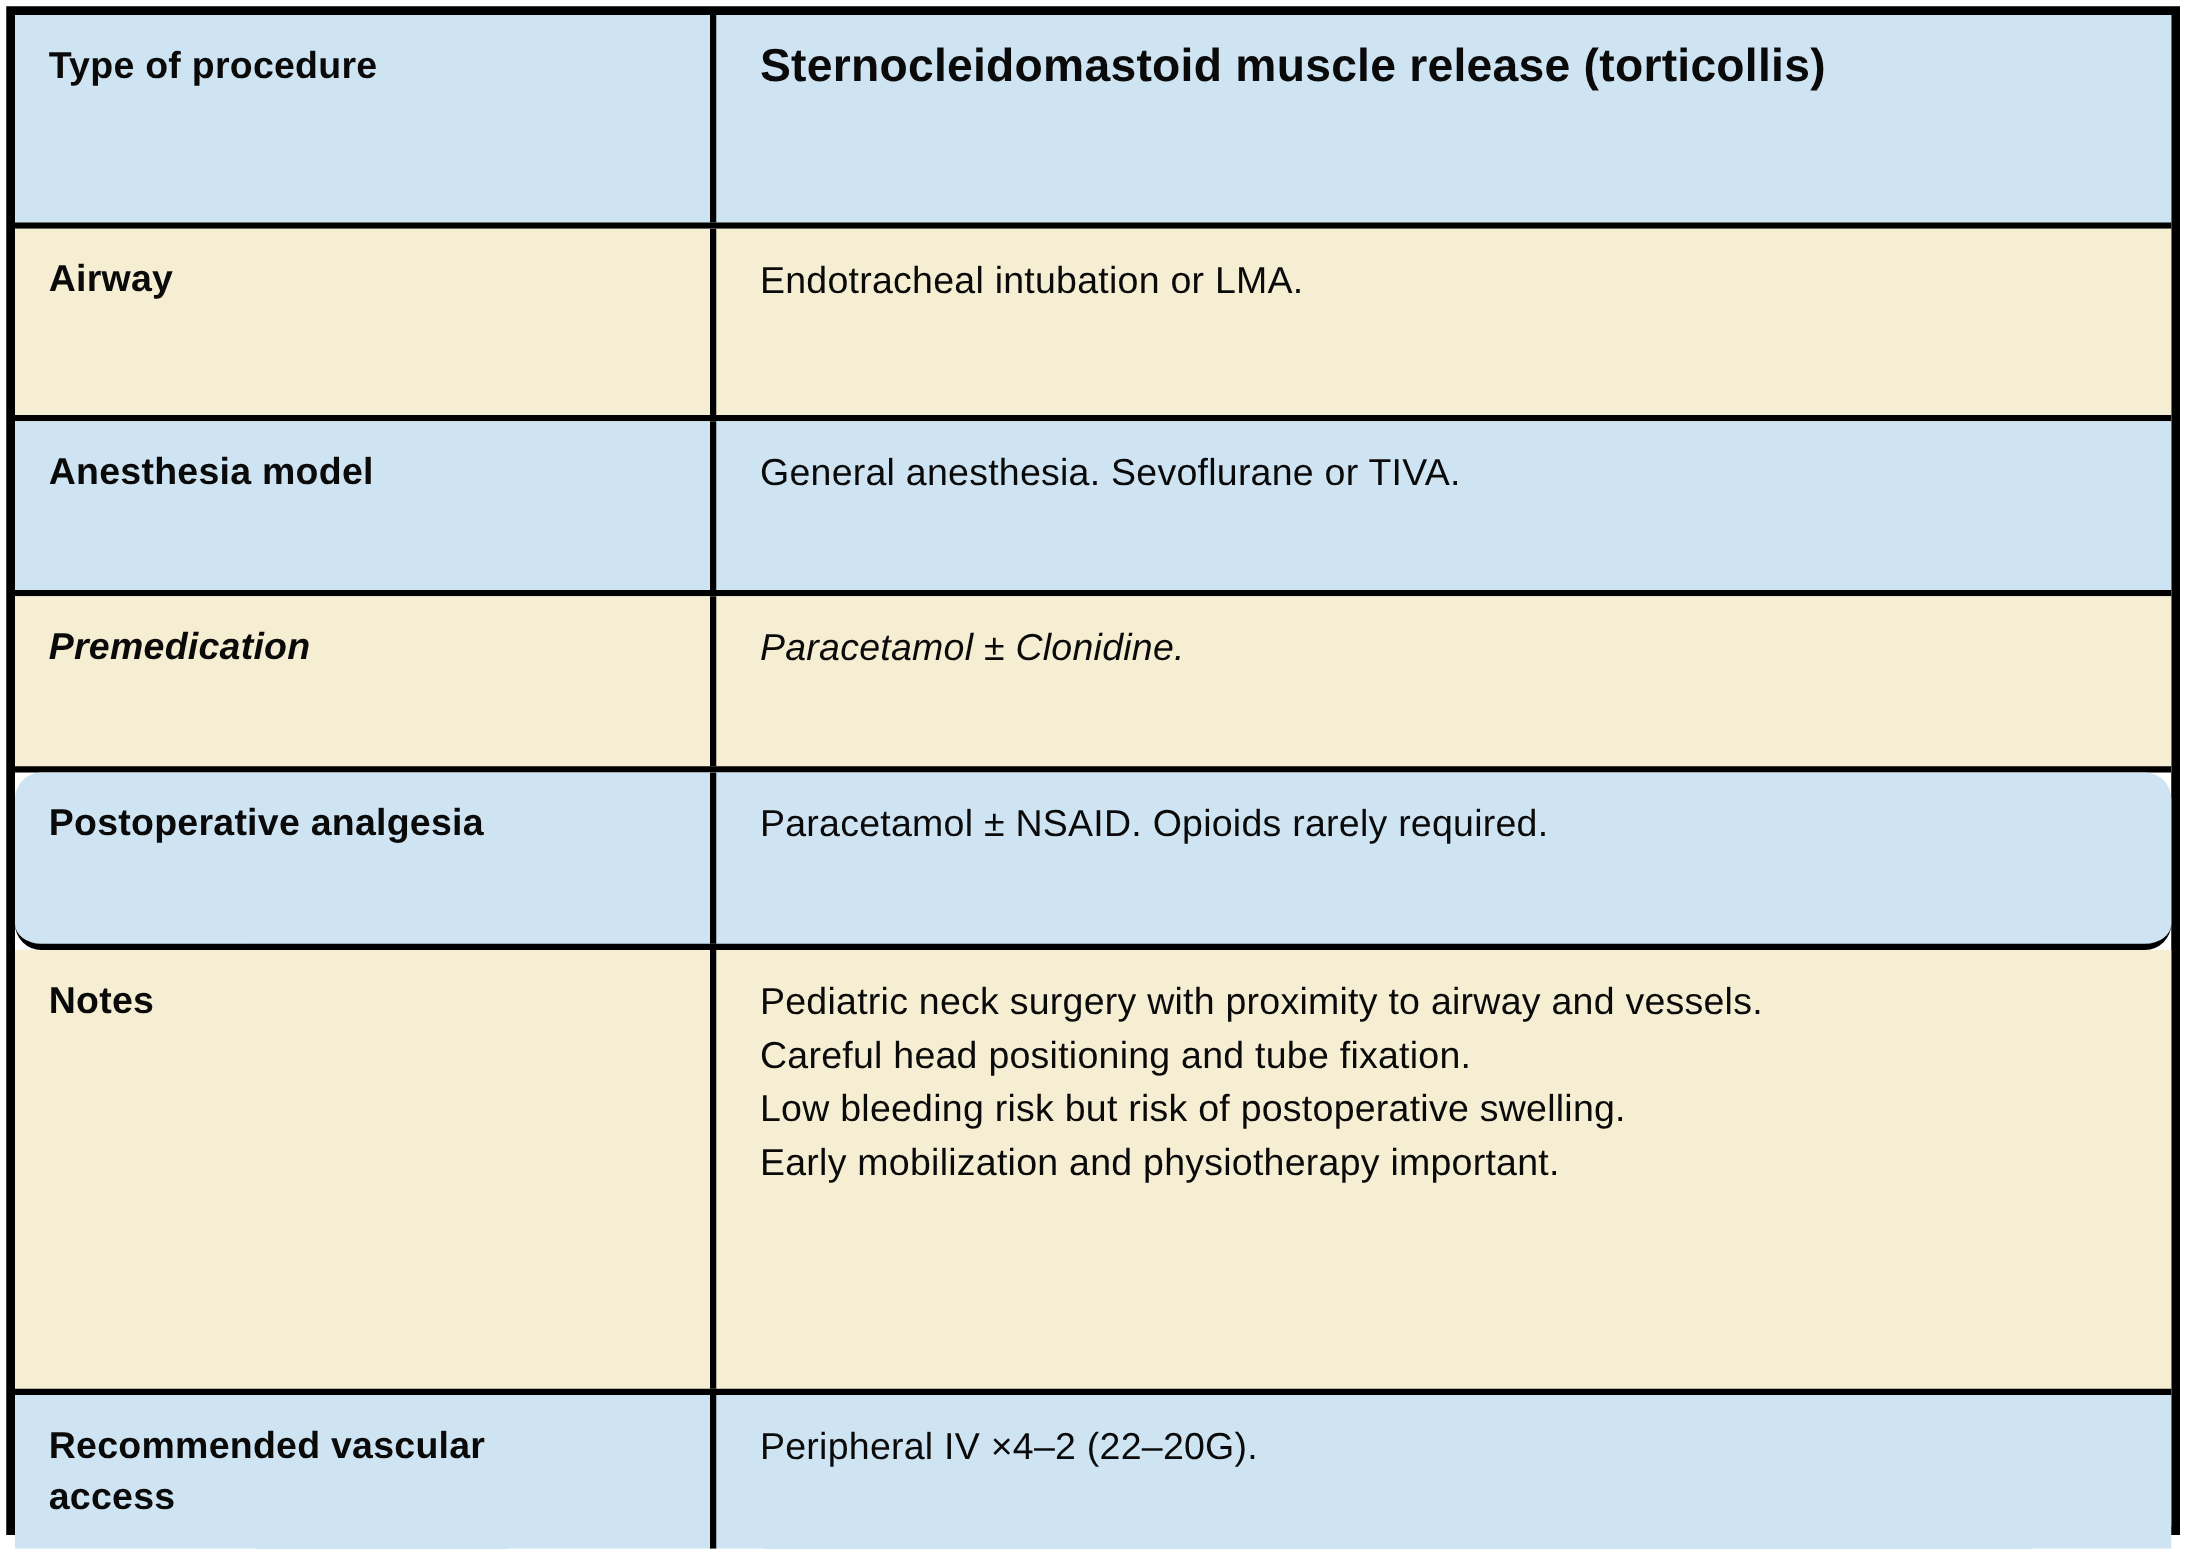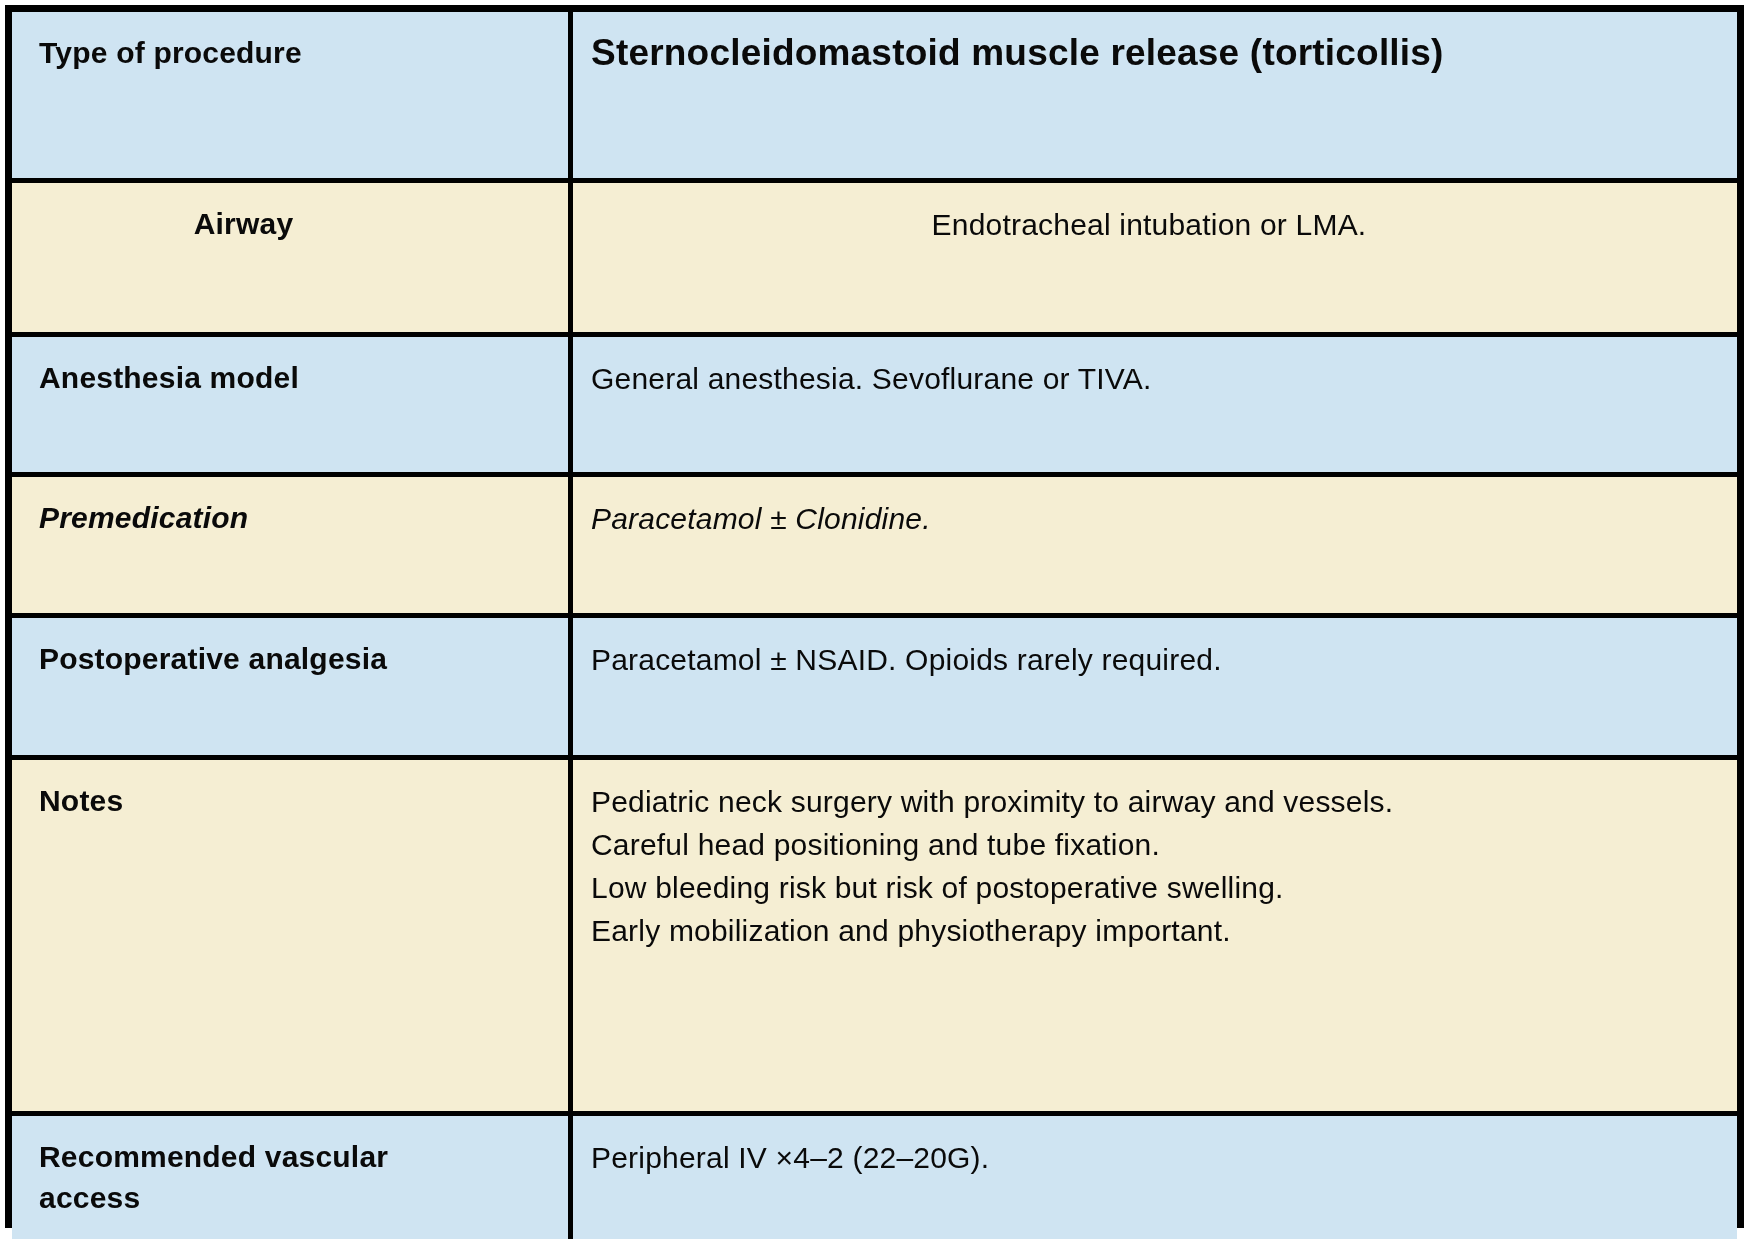--- a/index.html
+++ b/index.html
@@ -32,43 +32,43 @@
     flex-direction: column;
   }
   .row {
     display: flex;
     flex-direction: row;
     border-bottom: 5px solid var(--border-color);
     flex: 0 0 auto;
   }
   .row:last-child { border-bottom: none; }
   .row-1 { height: 171px; }
-  .row-2 { height: 154px; text-align: center; }
+  .row-2 { height: 154px; }
   .row-3 { height: 140px; }
   .row-4 { height: 141px; font-style: italic; }
-  .row-5 { height: 142px; }
+  .row-5 { height: 142px; border-radius: 21px; }
   .row-6 { height: 356px; }
   .row-7 { height: 172px; }
   .bg-blue  { background: var(--row-blue); }
   .bg-cream { background: var(--row-cream); }
   .cell {
     overflow: hidden;
   }
   .label-cell {
     flex: 0 0 561px;
     border-right: 5px solid var(--border-color);
     padding: 20px 120px 0 27px;
     font-size: 30px;
     font-weight: bold;
     line-height: 41px;
     letter-spacing: 0.2px;
   }
   .value-cell {
     flex: 1 1 auto;
-    padding: 20px 30px 0 18px;
+    padding: 20px 30px 0 35px;
     font-size: 30px;
     font-weight: normal;
     line-height: 43px;
     white-space: pre-line;
     letter-spacing: 0.2px;
   }
   .title-value {
     font-size: 37px;
     font-weight: bold;
     padding-top: 17px;

